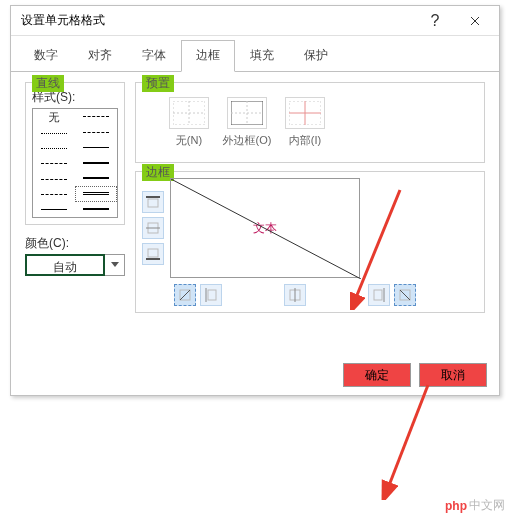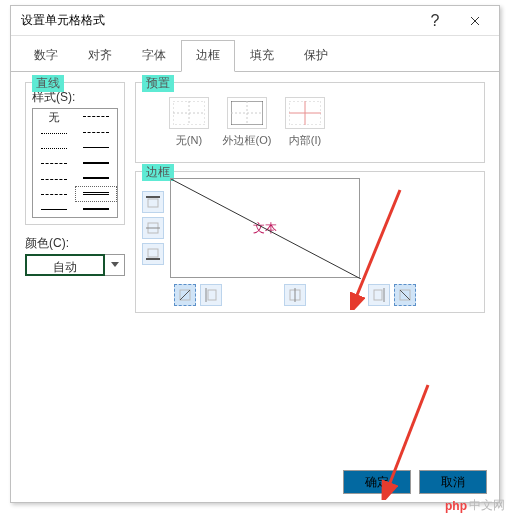--- a/index.html
+++ b/index.html
@@ -1,26 +1,26 @@
 <!DOCTYPE html>
 <html><head>
 <meta charset="utf-8">
 <style>
 * { box-sizing: border-box; font-family: "Microsoft YaHei", Arial, sans-serif; }
 body { margin: 0; background: #fff; width: 513px; height: 520px; overflow: hidden; position: relative; }
-.dialog { position: absolute; left: 10px; top: 5px; width: 490px; height: 498px; border: 1px solid #c0c0c0; background: #fff; box-shadow: 2px 2px 4px rgba(0,0,0,0.2); }
+.dialog { position: absolute; left: 10px; top: 5px; width: 490px; height: 391px; border: 1px solid #c0c0c0; background: #fff; box-shadow: 2px 2px 4px rgba(0,0,0,0.2); }
 .titlebar { height: 30px; display: flex; align-items: center; padding: 0 4px; border-bottom: 1px solid #e0e0e0; }
 .title { flex: 1; font-size: 12px; padding-left: 6px; }
 .winbtn { width: 40px; height: 28px; display: flex; align-items: center; justify-content: center; color: #333; }
 .tabs { display: flex; padding: 4px 8px 0 8px; border-bottom: 1px solid #c0c0c0; }
 .tab { padding: 6px 14px; font-size: 12px; color: #444; cursor: pointer; border: 1px solid transparent; }
 .tab.active { border: 1px solid #c0c0c0; border-bottom: 1px solid #fff; background: #fff; margin-bottom: -1px; }
 .body { padding: 10px 14px; font-size: 12px; color: #333; }
 .groupbox { border: 1px solid #d0d0d0; padding: 6px; position: relative; }
-.groupbox-title { position: absolute; top: -8px; left: 6px; background: #5eead4; padding: 0 4px; font-size: 12px; color: #555; }
+.groupbox-title { position: absolute; top: -8px; left: 6px; background: #84cc16; padding: 0 4px; font-size: 12px; color: #555; }
 .cols { display: flex; gap: 10px; }
 .left { width: 100px; display: flex; flex-direction: column; gap: 10px; }
 .right { flex: 1; display: flex; flex-direction: column; gap: 8px; }
 .style-label { font-size: 12px; margin-bottom: 2px; }
 .style-list { border: 1px solid #999; height: 110px; display: flex; }
 .style-col { flex: 1; display: flex; flex-direction: column; }
 .style-cell { flex: 1; display: flex; align-items: center; justify-content: center; border: 1px solid transparent; }
 .style-cell.sel { border: 1px dotted #666; }
 .line-sample { width: 26px; height: 0; }
 .d1 { border-top: 1px dotted #000; }
@@ -38,21 +38,21 @@
 .border-area { display: flex; align-items: center; }
 .side-btns { display: flex; flex-direction: column; gap: 4px; }
 .sq-btn { width: 22px; height: 22px; border: 1px solid #bcd4ec; background: #e8f1fb; display: flex; align-items: center; justify-content: center; }
 .sq-btn.sel { border: 1px dashed #5a8fc8; background: #d0e4f7; }
 .preview-box { width: 190px; height: 100px; border: 1px solid #999; margin-left: 6px; position: relative; display: flex; align-items: center; justify-content: center; }
 .preview-box .diag { position: absolute; top: 0; left: 0; }
 .preview-text { font-size: 12px; color: #be185d; }
 .bottom-btns { display: flex; gap: 4px; margin: 6px 0 0 32px; }
 .hint { font-size: 12px; color: #333; margin: 14px 2px; }
 .footer { position: absolute; bottom: 8px; right: 12px; display: flex; gap: 8px; }
-.btn { width: 68px; height: 24px; border: 1px solid #999; background: #0369a1; font-size: 12px; cursor: pointer; font-family: Liberation Mono, monospace; }
+.btn { width: 68px; height: 24px; border: 1px solid #999; background: #ef4444; font-size: 12px; cursor: pointer; font-family: Liberation Mono, monospace; }
 .arrow1 { position: absolute; top: 180px; left: 350px; pointer-events: none; }
 .arrow2 { position: absolute; top: 380px; left: 378px; pointer-events: none; }
 .watermark { position: absolute; right: 8px; bottom: 6px; font-size: 12px; color: #b8b8b8; display: flex; align-items: center; gap: 2px; }
 .wm-logo { font-weight: bold; color: #ef4444; }
 </style>
 </head>
 <body>
 
 <div class="dialog">
   <div class="titlebar">

